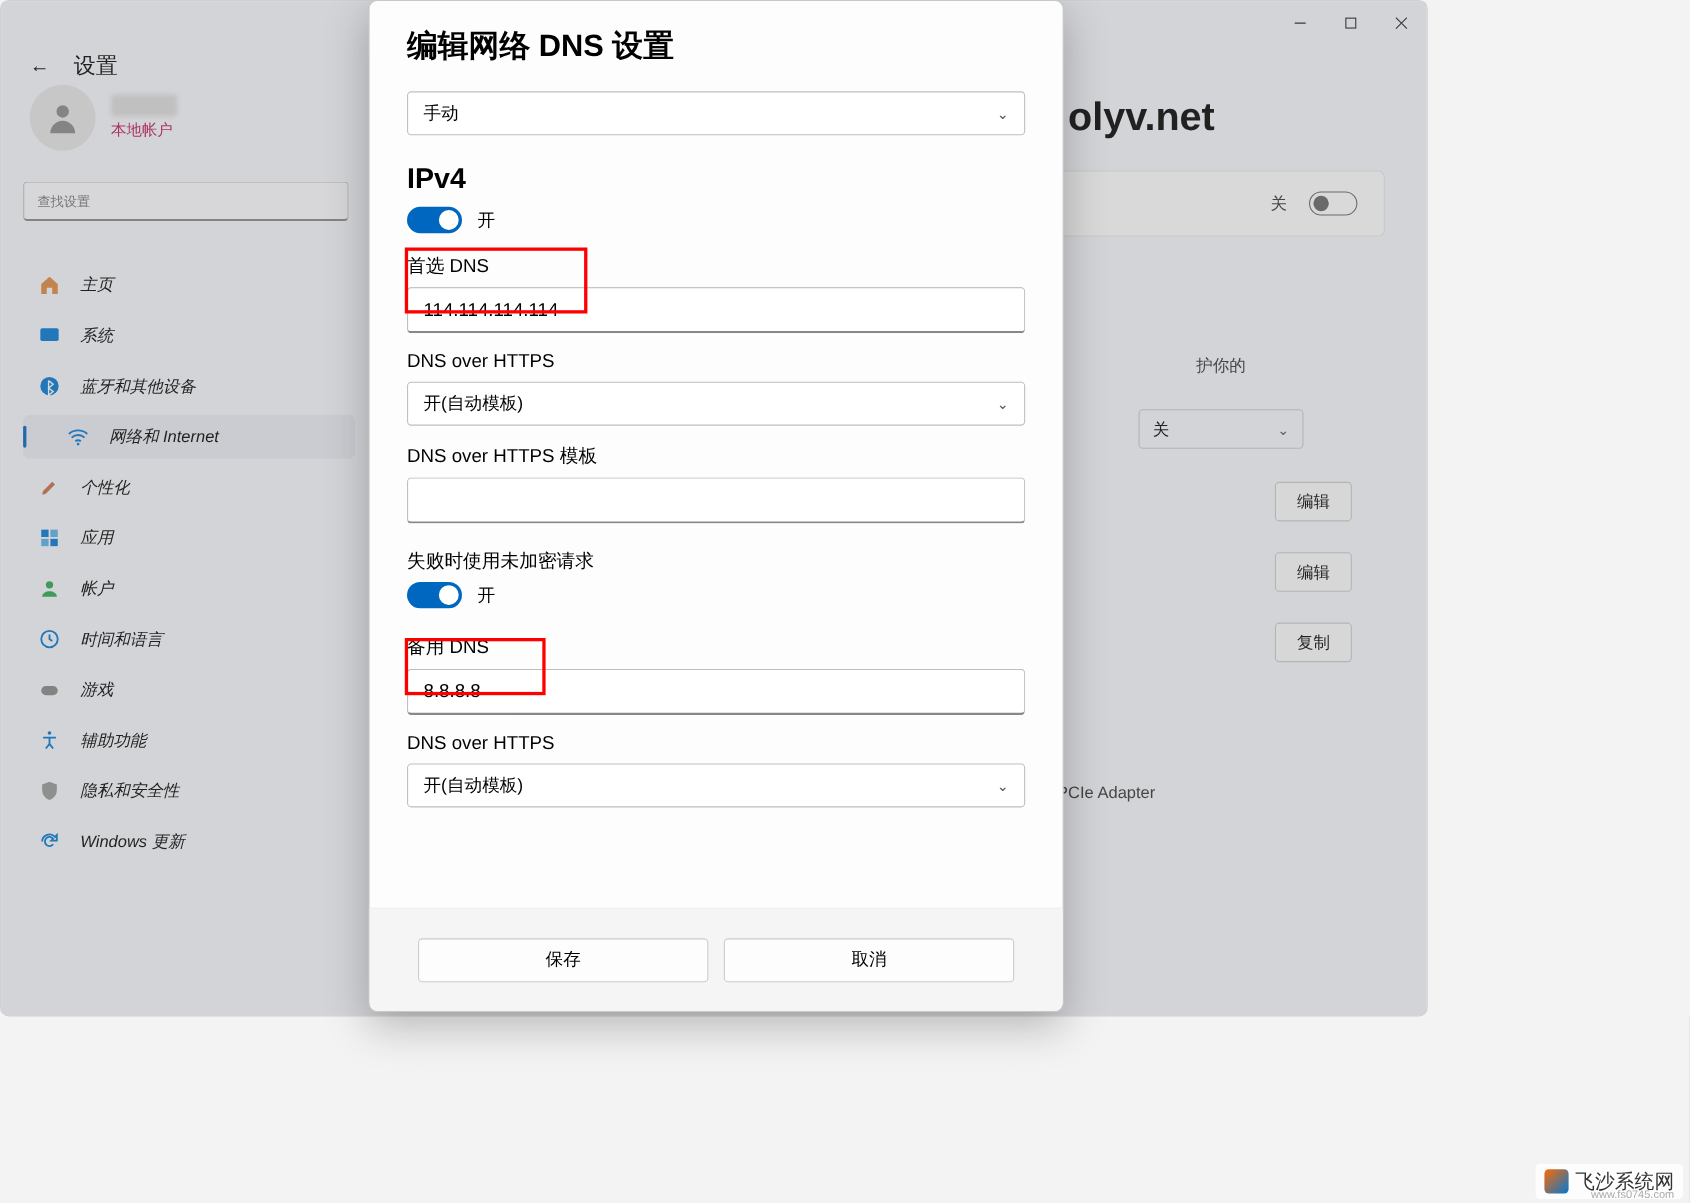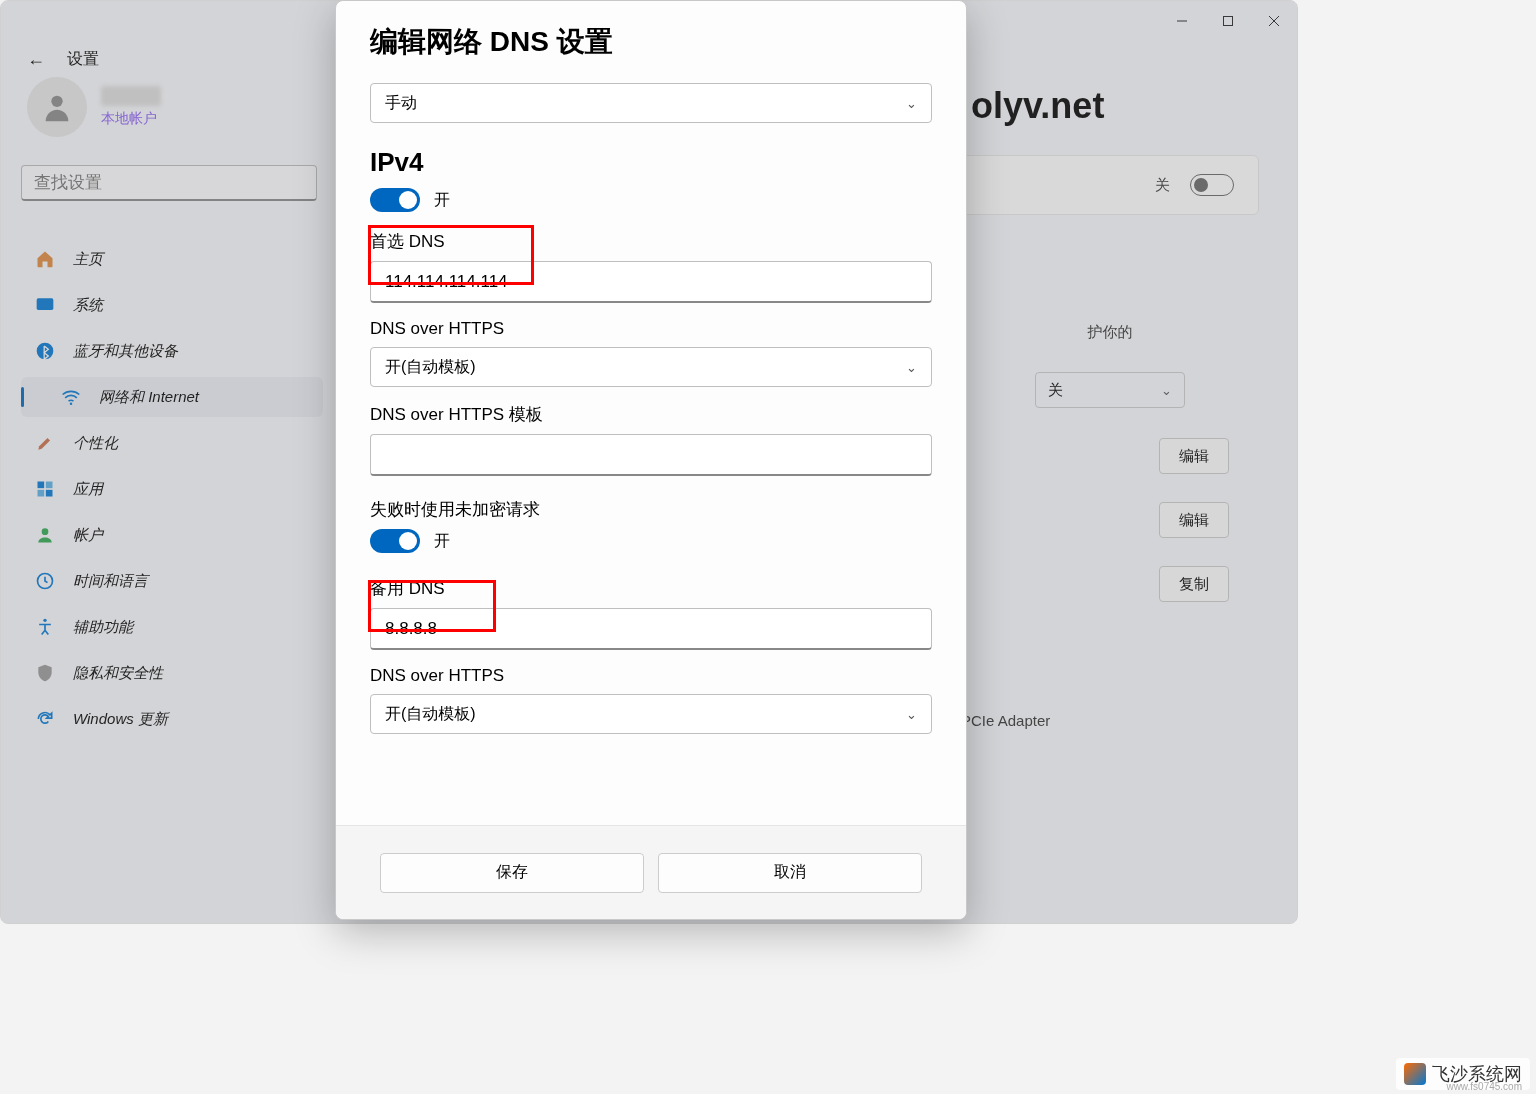--- a/index.html
+++ b/index.html
@@ -5,29 +5,29 @@
 * { box-sizing: border-box; margin: 0; padding: 0; font-family: "Segoe UI", "Microsoft YaHei", sans-serif; }
 body { width: 1536px; height: 1094px; overflow: hidden; background: #f3f3f3; position: relative; }
 
 
 .window { width: 1298px; height: 924px; background: #f7f8fc; position: absolute; top: 0; left: 0; border: 1px solid #d0d0d0; border-radius: 8px; overflow: hidden; }
 .titlebar { height: 40px; display: flex; justify-content: flex-end; align-items: center; }
 .win-btn { width: 46px; height: 32px; display: flex; align-items: center; justify-content: center; font-size: 12px; color: #222; cursor: pointer; }
 .win-btn svg { width: 12px; height: 12px; }
 .header-row { display: flex; align-items: center; gap: 18px; padding: 4px 22px; }
 .back-icon { font-size: 18px; padding: 4px; }
-.app-title { font-size: 16px; }
+.app-title { font-size: 20px; }
 .left-pane { position: absolute; left: 0; top: 60px; width: 330px; padding: 10px 8px 10px 20px; }
 .user-row { display: flex; align-items: center; gap: 14px; margin: 6px 6px 28px 6px; }
 .avatar { width: 60px; height: 60px; border-radius: 50%; background: #e6e6e6; display: flex; align-items: center; justify-content: center; }
 .avatar svg { width: 34px; height: 34px; fill: #8a8a8a; }
 .user-text { display: flex; flex-direction: column; gap: 4px; }
 .user-name { width: 60px; height: 20px; background: #ddd; filter: blur(2px); border-radius: 3px; }
-.user-sub { font-size: 14px; color: #8b5cf6; }
-.search { width: 296px; height: 36px; border: 1px solid #bbb; border-bottom: 2px solid #888; border-radius: 4px; padding: 0 12px; font-size: 17px; background: #fcfdff; }
+.user-sub { font-size: 14px; color: #be185d; }
+.search { width: 296px; height: 36px; border: 1px solid #bbb; border-bottom: 2px solid #888; border-radius: 4px; padding: 0 12px; font-size: 12px; background: #fcfdff; }
 .nav { margin-top: 38px; display: flex; flex-direction: column; gap: 6px; }
 .nav-item { display: flex; align-items: center; gap: 18px; padding: 10px 14px; border-radius: 6px; font-size: 15px; cursor: pointer; position: relative; font-style: italic; }
 .nav-item.active { background: #eceef4; padding-left: 40px; }
 .nav-item.active::before { content:""; position:absolute; left:0; top:10px; bottom:10px; width:3px; background:#0067c0; border-radius:2px; }
 .nav-icon { width: 20px; height: 20px; display:flex; align-items:center; justify-content:center; }
 .content-pane { position: absolute; left: 340px; top: 60px; right: 18px; bottom: 10px; padding: 10px 20px; }
 .content-title { font-size: 36px; font-weight: 600; margin: 14px 0 28px 610px; }
 .row-card { background: #fff; border: 1px solid #e8e8e8; border-radius: 6px; padding: 18px 24px; margin-bottom: 8px; display: flex; align-items: center; justify-content: flex-end; gap: 20px; margin-left: 600px; }
 .row-label { font-size: 15px; color: #333; }
 .toggle-off { width: 44px; height: 22px; border: 1px solid #666; border-radius: 11px; position: relative; }
@@ -169,20 +169,28 @@
             <svg width="20" height="20" viewBox="0 0 24 24">
               <circle cx="12" cy="12" r="9" fill="none" stroke="#0078d4" stroke-width="2"></circle>
               <path d="M12 7v5l3 2" stroke="#0078d4" stroke-width="2" fill="none"></path>
             </svg>
           </span>
           <span>时间和语言</span>
         </div>
       <div class="nav-item">
           <span class="nav-icon">
             <svg width="20" height="20" viewBox="0 0 24 24">
+              <rect x="3" y="8" width="18" height="10" rx="5" fill="#888"></rect>
+            </svg>
+          </span>
+          <span>游戏</span>
+        </div>
+      <div class="nav-item">
+          <span class="nav-icon">
+            <svg width="20" height="20" viewBox="0 0 24 24">
               <circle cx="12" cy="4" r="2" fill="#0078d4"></circle>
               <path d="M5 9h14M12 9v7m-4 5l4-5 4 5" stroke="#0078d4" stroke-width="2" fill="none"></path>
             </svg>
           </span>
           <span>辅助功能</span>
         </div>
       <div class="nav-item">
           <span class="nav-icon">
             <svg width="20" height="20" viewBox="0 0 24 24">
               <path d="M12 2l8 3v6c0 5-3 9-8 11-5-2-8-6-8-11V5z" fill="#999"></path>

